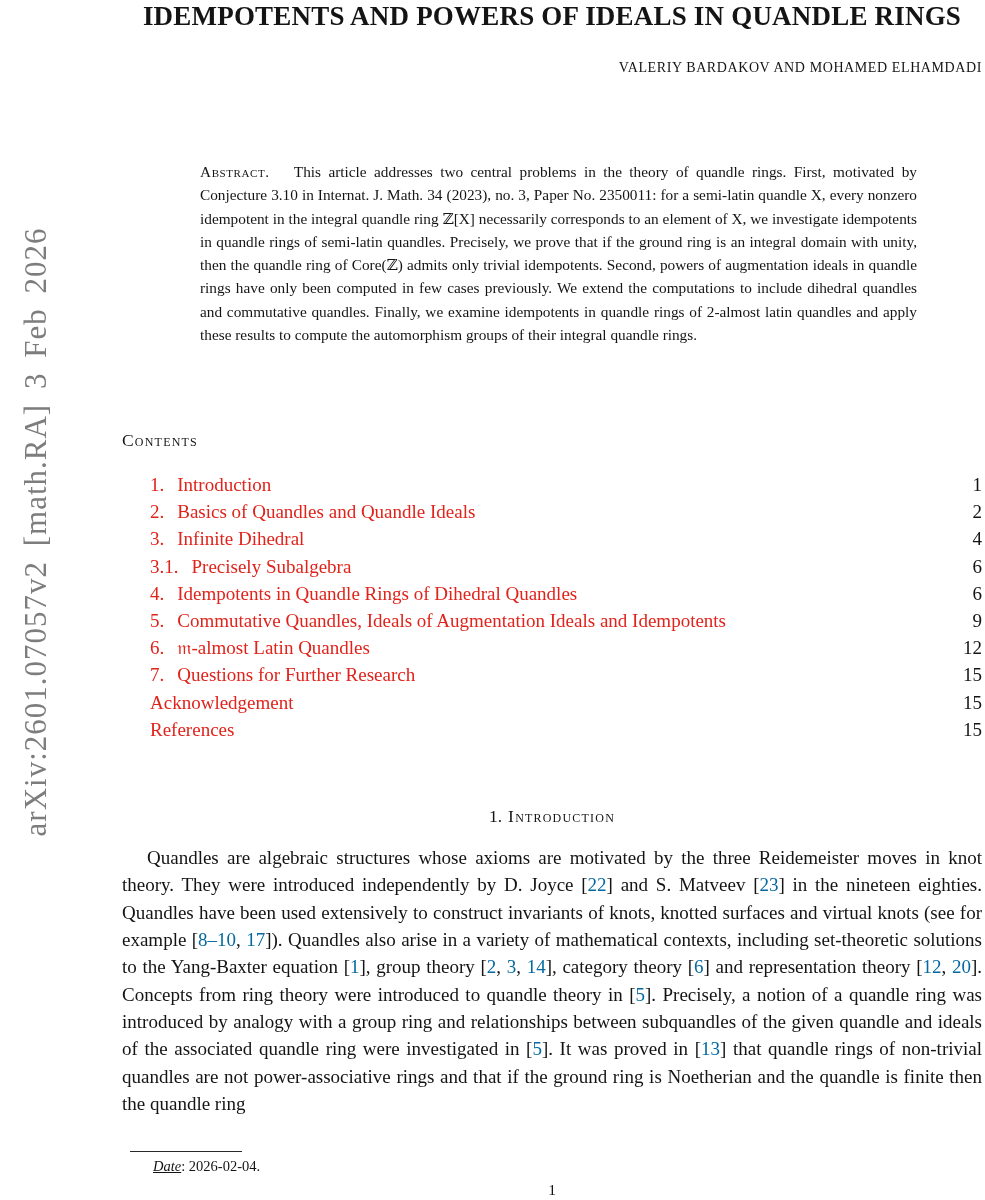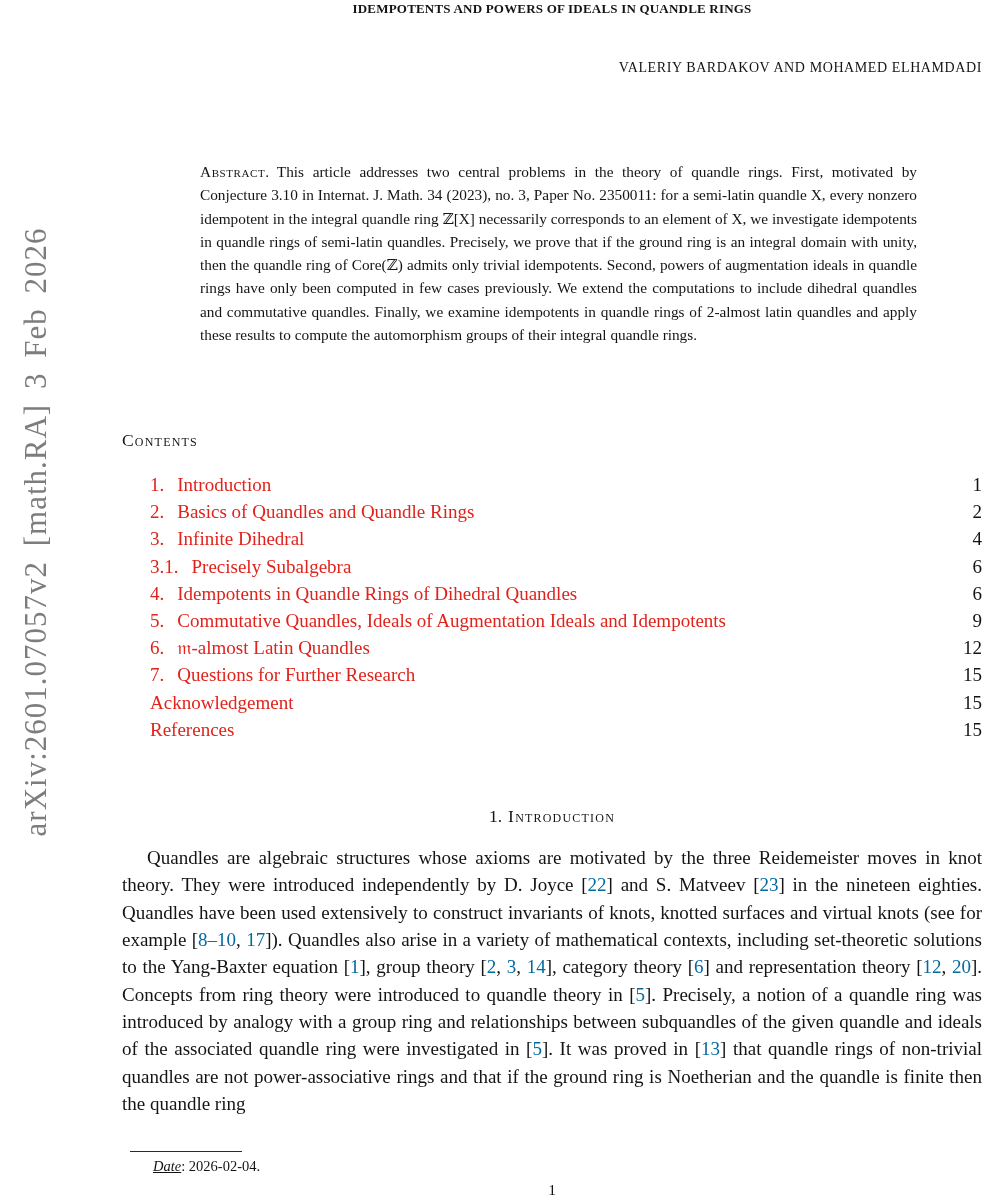--- a/index.html
+++ b/index.html
@@ -24,38 +24,38 @@
     letter-spacing: 1px;
     word-spacing: 6px;
     white-space: nowrap;
   }
 
   
   .title {
     position: absolute; top: 1px; left: 122px; width: 860px;
     text-align: center;
     font-weight: bold;
-    font-size: 13px;
+    font-size: 27px;
     letter-spacing: 0.2px;
   }
   .authors {
     position: absolute; top: 60px; left: 122px; width: 860px;
     text-align: right;
     font-size: 14px;
     letter-spacing: 0.6px;
   }
 
   
   .abstract {
     position: absolute; top: 160px; left: 200px; width: 717px;
     font-size: 15.3px;
     line-height: 23.25px;
     text-align: justify;
   }
-  .abstract-label { font-variant: small-caps; letter-spacing: 0.6px; margin-right: 7px; }
+  .abstract-label { font-variant: small-caps; letter-spacing: 0.6px; margin-right: 24px; }
 
   
   .contents-heading {
     position: absolute; top: 430px; left: 122px; width: 860px;
     font-size: 17.5px;
     font-variant: small-caps;
     letter-spacing: 1.2px;
   }
   .toc {
     position: absolute; top: 471px; left: 150px; width: 832px;
@@ -119,21 +119,21 @@
 <div class="contents-heading">Contents</div>
 
 <div class="toc">
   <div class="toc-row">
     <span class="toc-num">1.</span>
     <span class="toc-label">Introduction</span>
     <span class="toc-page">1</span>
   </div>
   <div class="toc-row">
     <span class="toc-num">2.</span>
-    <span class="toc-label">Basics of Quandles and Quandle Rings</span>
+    <span class="toc-label">Basics of Quandles and Quandle Ideals</span>
     <span class="toc-page">2</span>
   </div>
   <div class="toc-row">
     <span class="toc-num">3.</span>
     <span class="toc-label">Infinite Dihedral</span>
     <span class="toc-page">4</span>
   </div>
   <div class="toc-row">
     <span class="toc-num">3.1.</span>
     <span class="toc-label">Precisely Subalgebra</span>

